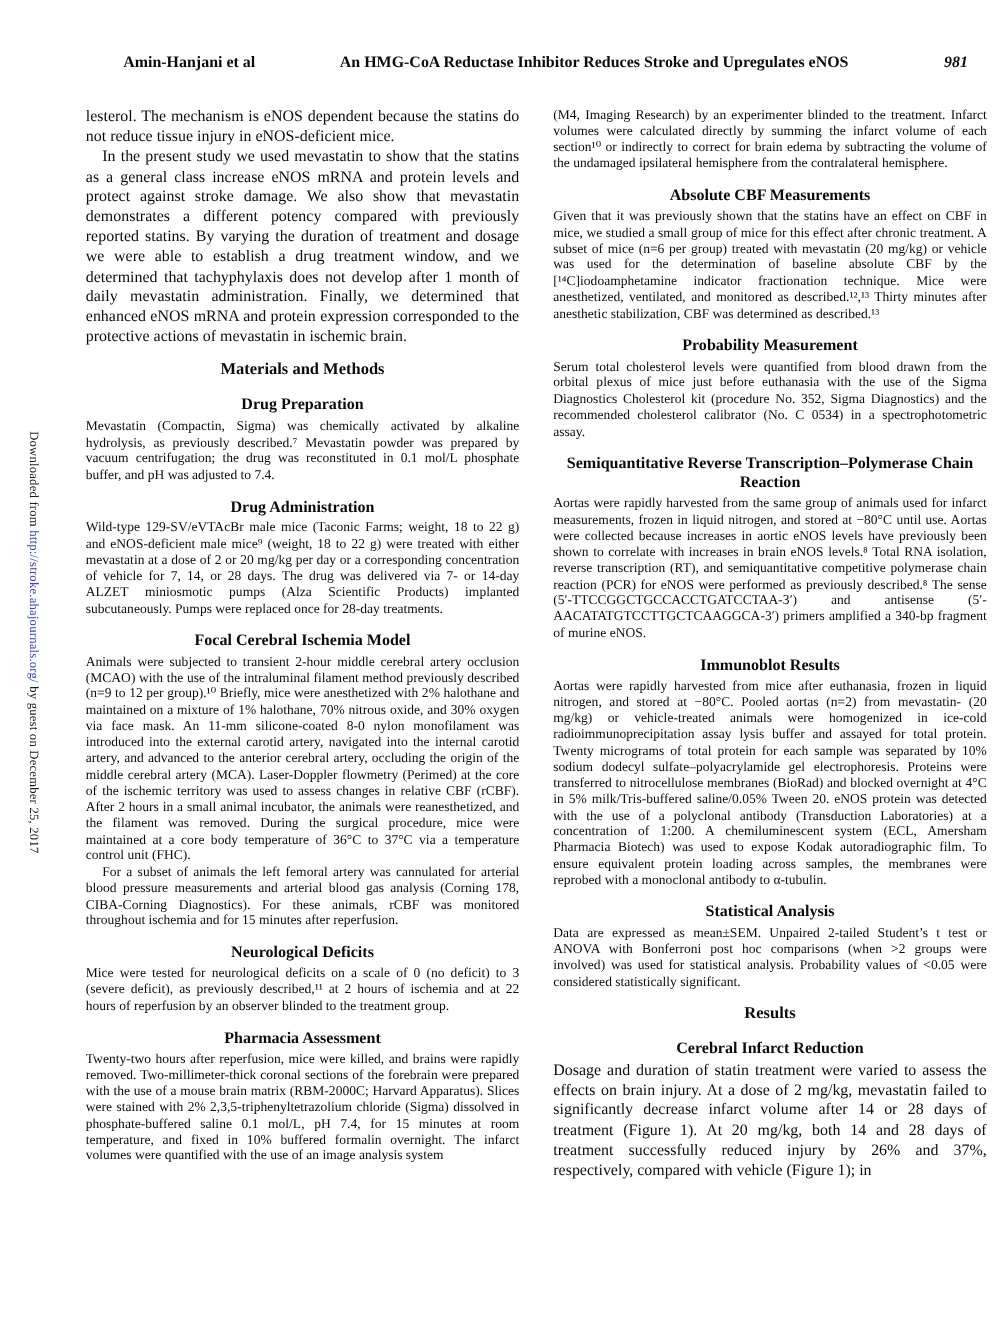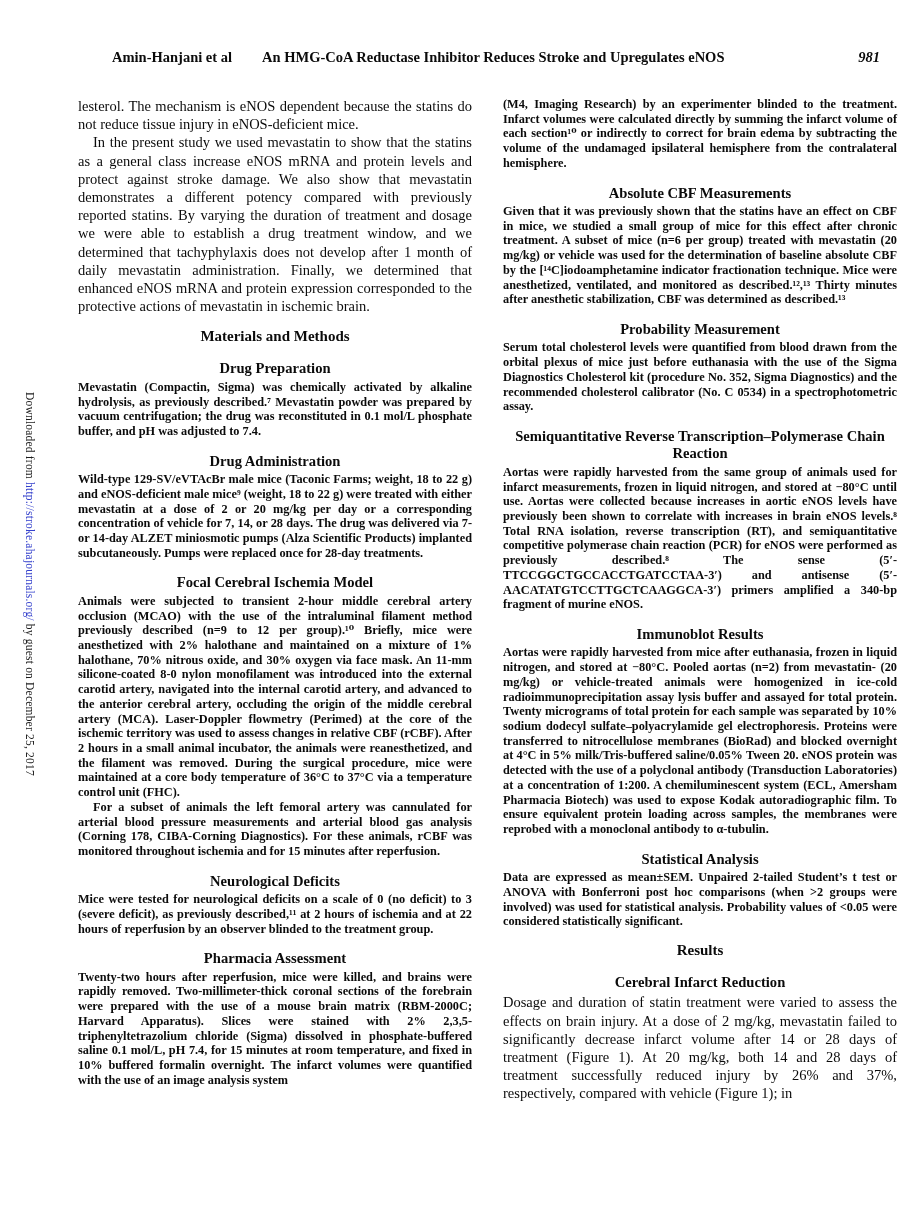--- a/index.html
+++ b/index.html
@@ -10,30 +10,30 @@
     color:#0b0b0b;
     font-family:"Liberation Serif","DejaVu Serif",serif;
     overflow:hidden;
   }
   .running-head {
     position:absolute; top:49px; left:112px; right:30px;
     display:flex; justify-content:space-between; align-items:baseline;
     font-weight:700; font-size:14.5px; white-space:nowrap;
   }
   .running-head .authors { margin-right:30px; }
-  .running-head .title { flex:1; text-align:left; margin-right:40px; }
+  .running-head .title { flex:1; text-align:center; margin-right:40px; }
   .running-head .folio { font-style:italic; font-weight:700; }
   .columns {
     position:absolute; top:97px; left:62px;
     display:flex; gap:15px;
   }
   .col { width:394px;margin-left:16px; }
   p { margin:0; text-align:justify; }
   .body-lg { font-size:14.5px; line-height:18.2px; }
-  .body-sm { font-size:12.3px; line-height:14.7px;font-weight:bold; }
+  .body-sm { font-size:12.3px; line-height:14.7px; }
   .indent { text-indent:15px; }
   .h-section {
     font-size:15px; font-weight:700; text-align:center;
     margin:12px 0 7px; line-height:19px;
   }
   .h-sub {
     font-size:14.6px; font-weight:700;
     margin:14px 0 2px; line-height:17.5px; text-align:center;
   }
   .watermark {

